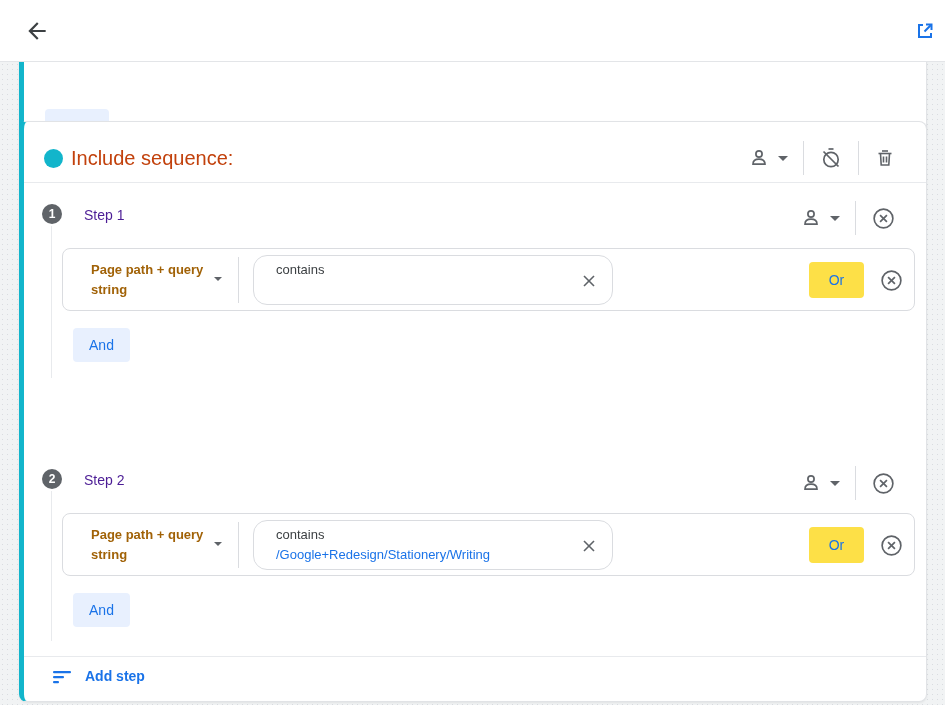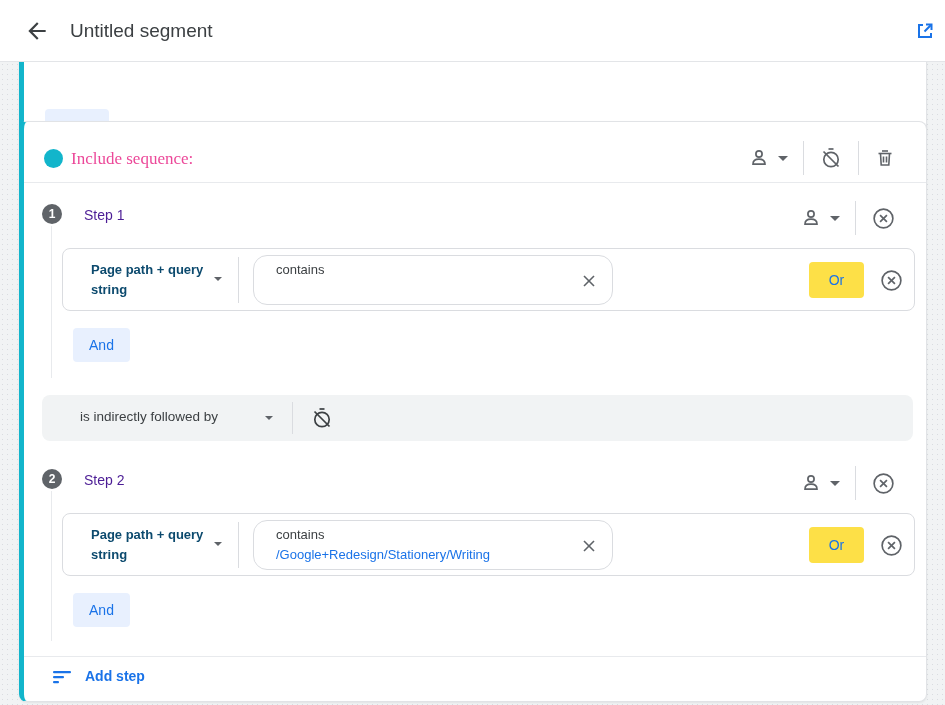--- a/index.html
+++ b/index.html
@@ -32,42 +32,42 @@
   
   .and-line { position:absolute; left:64px; top:79px; width:1px; height:42px; background:#d4d7db; z-index:2; }
   .and-pill { position:absolute; left:45px; top:93px; width:40px; height:18px; background:#e5e7ea;
               border:1px solid #dcdfe2; border-radius:9px; z-index:3;
               font-size:10px; font-weight:bold; letter-spacing:1px; color:#5f6368;
               display:flex; align-items:center; justify-content:center; }
 
   
   .seq-dot { position:absolute; left:20px; top:27px; width:19px; height:19px; border-radius:50%;
              background:#12b5cb; }
-  .seq-title { position:absolute; left:47px; top:27px; font-size:17px; color:#ec4899; line-height:19px;font-family:Liberation Serif, serif; }
+  .seq-title { position:absolute; left:47px; top:27px; font-size:20px; color:#c2410c; line-height:19px; }
   .hdr-divider { position:absolute; left:0; top:60px; width:100%; height:1px; background:#e8eaed; }
 
   .icon-row { position:absolute; display:flex; align-items:center; gap:15px; }
   .vsep { width:1px; height:34px; background:#dadce0; }
   .icon-btn { display:flex; align-items:center; justify-content:center; cursor:pointer; }
   .caret { width:0; height:0; border-left:5px solid transparent; border-right:5px solid transparent;
            border-top:5px solid #5f6368; margin-left:8px; }
   .caret-sm { border-left-width:4px; border-right-width:4px; border-top-width:4px; }
 
   
   .step-circle { position:absolute; left:18px; width:20px; height:20px; border-radius:50%;
                  background:#5f6368; color:#fff; font-size:12px; font-weight:bold;
                  display:flex; align-items:center; justify-content:center; }
   .step-label { position:absolute; left:60px; font-size:14px; color:#4c1d95; }
   .step-vline { position:absolute; left:27px; width:1px; background:#e8eaed; }
 
   
   .cond-box { position:absolute; left:38px; width:853px; height:63px;
               border:1px solid #dadce0; border-radius:8px; background:#fff; }
   .dim-select { position:absolute; left:28px; top:11px; width:120px; font-size:13px; font-weight:bold;
-                color:#0c4a6e; line-height:20px; cursor:pointer; }
+                color:#a16207; line-height:20px; cursor:pointer; }
   .dim-caret { position:absolute; left:143px; top:28px; }
   .cond-vsep { position:absolute; left:175px; top:8px; width:1px; height:46px; background:#dadce0; }
   .filter-pill { position:absolute; left:190px; top:6px; width:360px; height:50px;
                  border:1px solid #dadce0; border-radius:14px; background:#fff; }
   .op-text { position:absolute; left:22px; top:6px; font-size:13px; color:#3c4043;text-align:right; }
   .val-text { position:absolute; left:22px; top:26px; font-size:13px; color:#1a73e8; white-space:nowrap;
               max-width:300px; overflow:hidden; }
   .pill-close { position:absolute; right:14px; top:16px; width:18px; height:18px; cursor:pointer; }
   .or-btn { position:absolute; left:746px; top:13px; width:55px; height:36px; background:#fde047;
             border-radius:4px; color:#1a73e8; font-size:14px; display:flex; align-items:center;
@@ -195,32 +195,20 @@
           <svg width="25" height="25" viewBox="0 0 24 24" fill="none" stroke="#5f6368" stroke-width="1.6">
             <circle cx="12" cy="12" r="9"></circle>
             <line x1="8.7" y1="8.7" x2="15.3" y2="15.3"></line>
             <line x1="15.3" y1="8.7" x2="8.7" y2="15.3"></line>
           </svg>
         </span>
       </div>
 
       <div class="and-btn" style="top:206px;">And</div>
 
-      <div class="seq-bar">
-        <span class="seq-bar-label">is indirectly followed by</span>
-        <span class="caret caret-sm seq-bar-caret"></span>
-        <div class="seq-bar-vsep"></div>
-        <span class="seq-bar-timer">
-          <svg width="24" height="24" viewBox="0 0 24 24" fill="none" stroke="#3c4043" stroke-width="1.7">
-            <line x1="9.5" y1="3" x2="14.5" y2="3"></line>
-            <circle cx="12" cy="13.5" r="7.2"></circle>
-            <line x1="4.5" y1="5.5" x2="19.5" y2="20.5"></line>
-          </svg>
-        </span>
-      </div>
 
       <div class="step-circle" style="top:347px;">2</div>
       <div class="step-label" style="top:350px;">Step 2</div>
 
       <div class="icon-row" style="right:30px; top:344px;">
         <div class="icon-btn">
           <span>
             <svg width="22" height="22" viewBox="0 0 22 22" fill="none" stroke="#5f6368" stroke-width="1.7">
               <circle cx="11" cy="7" r="3.1"></circle>
               <path d="M5 17.2c0-3.4 2.8-5 6-5s6 1.6 6 5z"></path>
@@ -284,21 +272,20 @@
 
     </div>
   </div>
 
   <div class="header">
     <span class="back-btn">
       <svg width="26" height="26" viewBox="0 0 24 24" fill="#3c4043">
         <path d="M20 11H7.83l5.59-5.59L12 4l-8 8 8 8 1.41-1.41L7.83 13H20v-2z"></path>
       </svg>
     </span>
-    <span class="page-title">Untitled segment</span>
     <span class="open-btn">
       <svg width="20" height="20" viewBox="0 0 20 20" fill="none" stroke="#1a73e8" stroke-width="2">
         <path d="M8 4H4v12h12v-4"></path>
         <path d="M11 3.5h5.5V9"></path>
         <line x1="16.2" y1="3.8" x2="9.5" y2="10.5"></line>
       </svg>
     </span>
   </div>
 
 </div>

